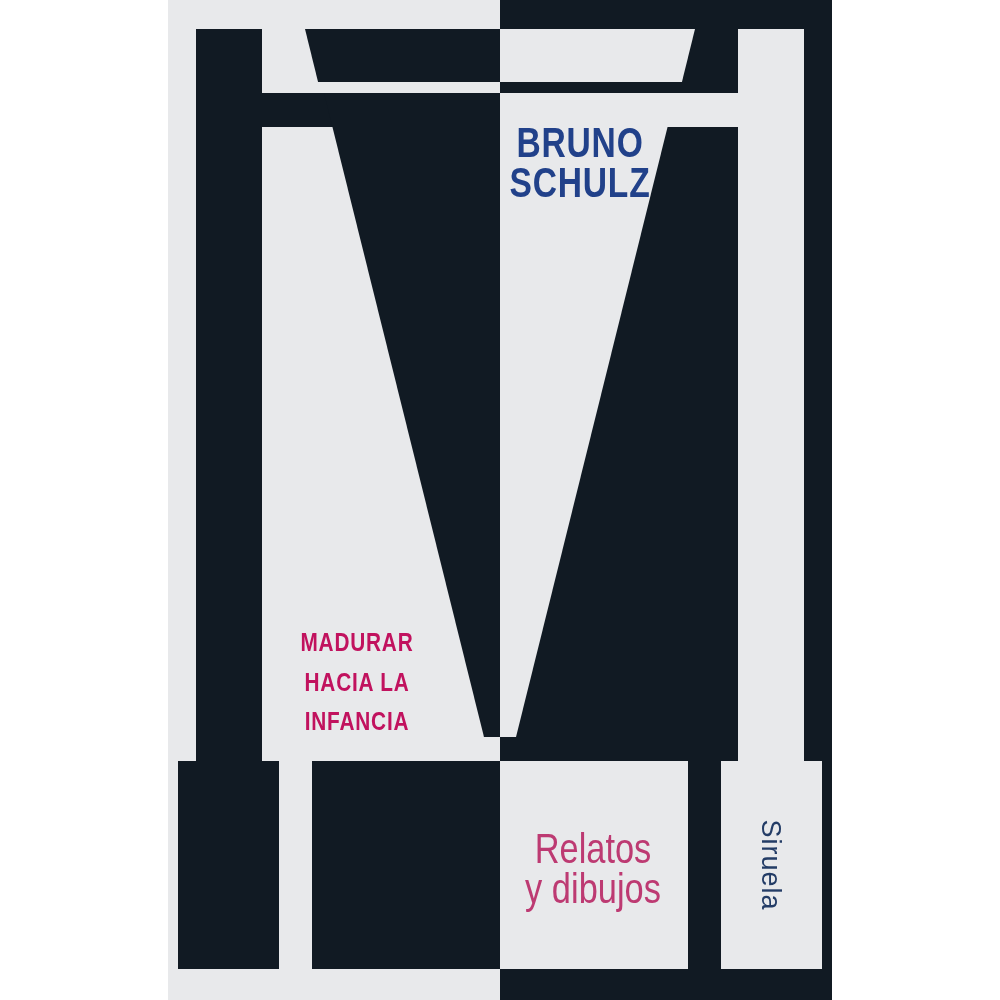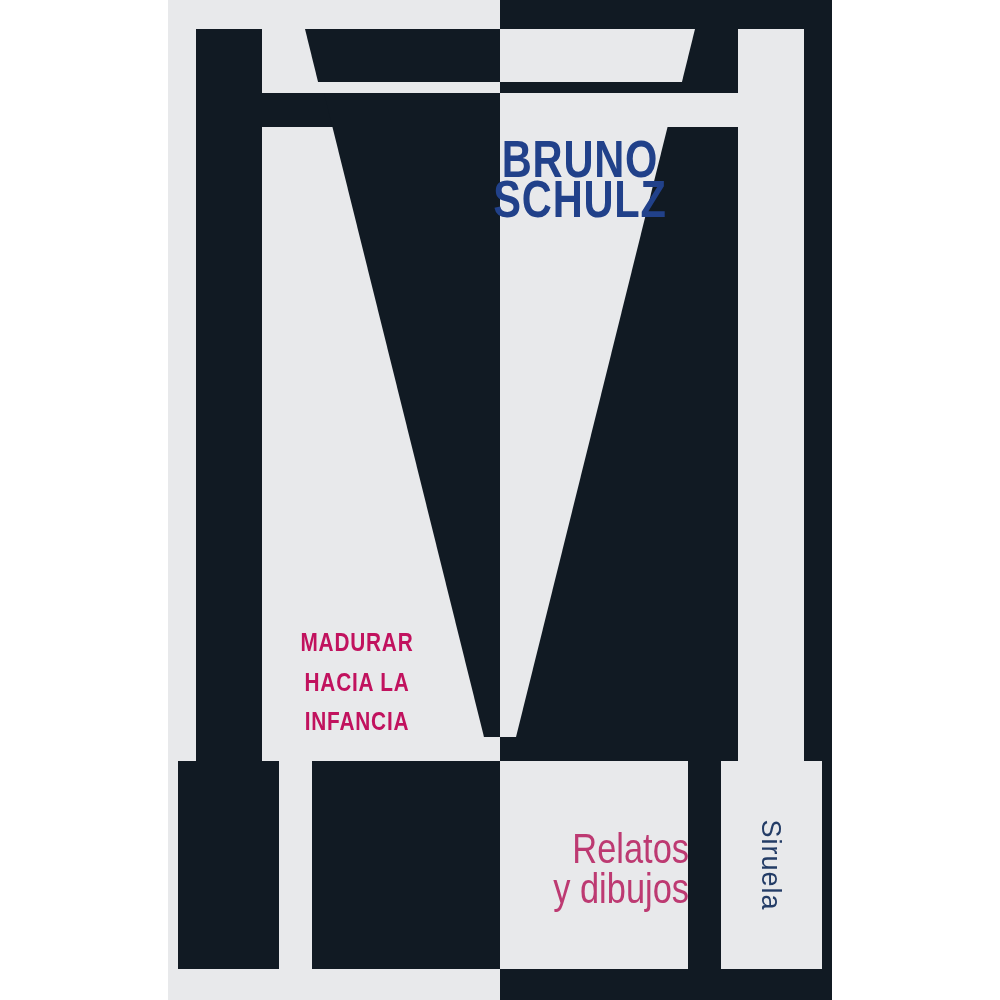--- a/index.html
+++ b/index.html
@@ -39,29 +39,29 @@
   .ear-r{left:500px;top:29px;width:195px;height:53px;
          clip-path:polygon(0 0,100% 0,93.3% 100%,0 100%);}
   .band-r{left:500px;top:93px;width:304px;height:34px;}
   .diag-r{left:500px;top:93px;width:176px;height:644px;
           clip-path:polygon(0 0,100% 0,9.1% 100%,0 100%);}
   .key-r1{left:500px;top:761px;width:188px;height:208px;}
   .key-r2{left:721px;top:761px;width:101px;height:208px;}
   
   .txt{position:absolute;text-align:center;}
   .line{transform:scaleX(0.8);transform-origin:50% 50%;white-space:nowrap;}
-  .author{left:460px;top:139px;width:240px;
-          color:var(--author-blue);font-size:52px;font-weight:bold;
+  .author{left:460px;top:123px;width:240px;
+          color:var(--author-blue);font-size:42px;font-weight:bold;
           line-height:40px;letter-spacing:1px;text-align:center;}
   .title{left:237px;top:623px;width:240px;
          color:var(--title-crimson);font-size:26px;font-weight:bold;
          line-height:39.5px;letter-spacing:1px;}
   .subtitle{left:473px;top:828px;width:240px;
             color:var(--subtitle-pink);font-size:43px;font-weight:normal;
-            line-height:40px;text-align:right;}
+            line-height:40px;}
   .subtitle .line{transform:scaleX(0.8);}
   .publisher{left:701px;top:849px;width:140px;height:32px;
              transform:rotate(90deg);transform-origin:50% 50%;
              color:var(--publisher-blue);font-size:27px;
              letter-spacing:1px;line-height:32px;}
 </style>
 </head>
 <body>
 
 <div class="page">

